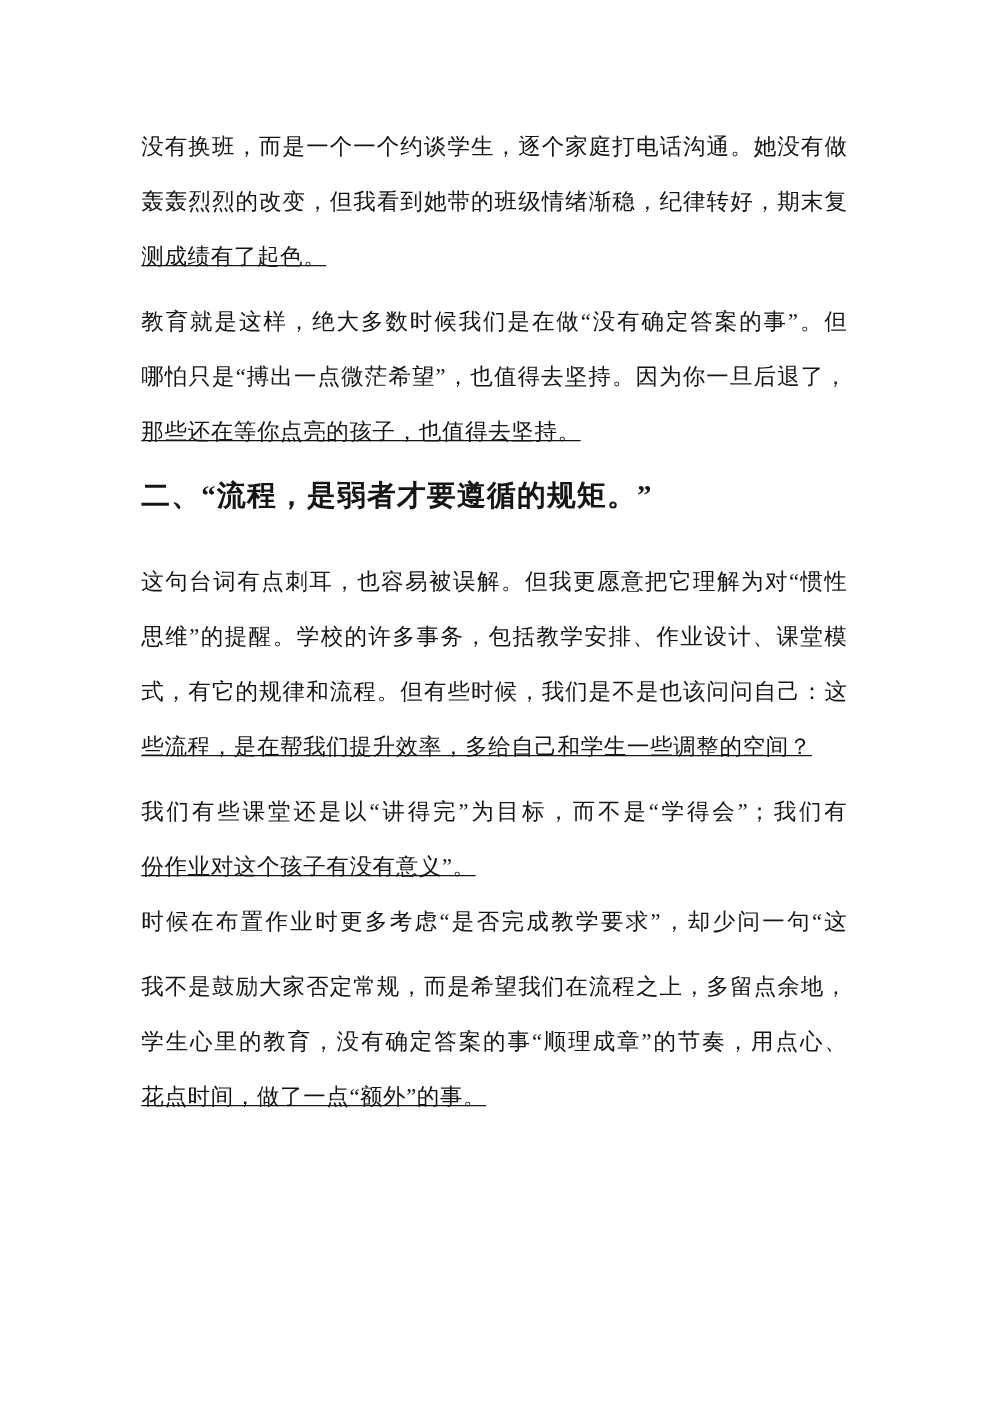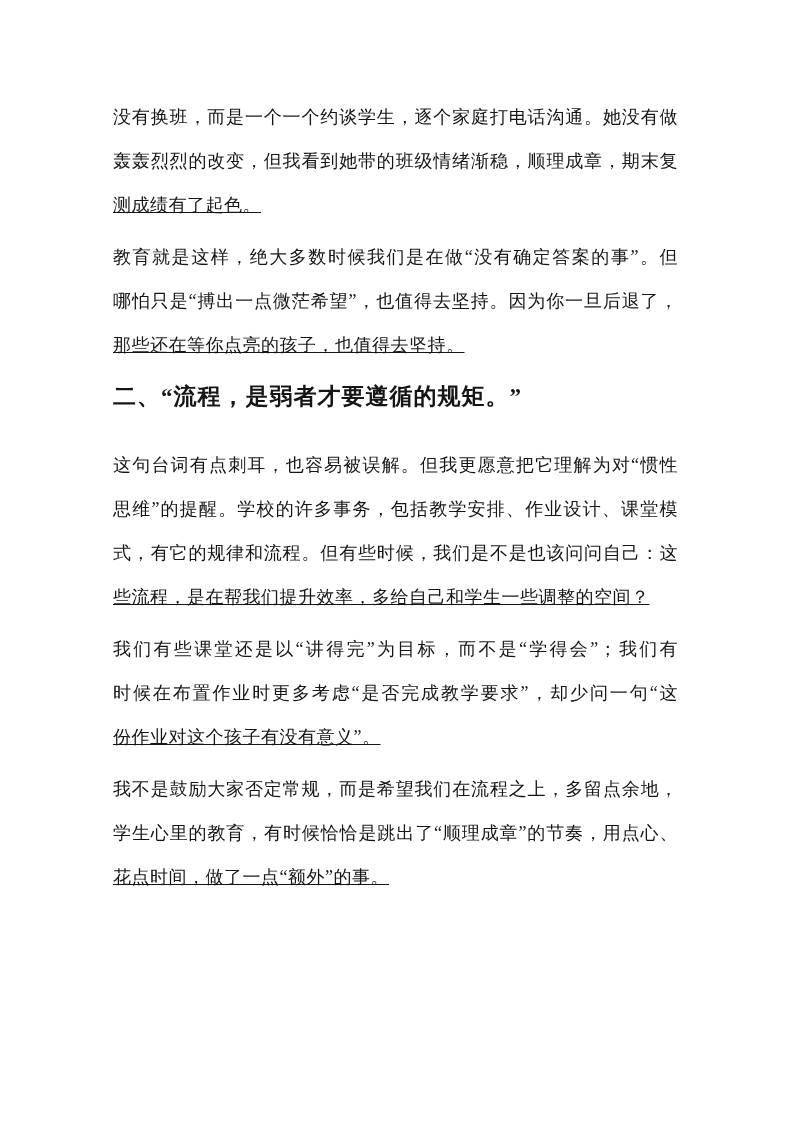--- a/index.html
+++ b/index.html
@@ -47,39 +47,39 @@
     white-space: nowrap;
   }
 </style>
 </head>
 <body>
 
 <div class="page">
   <div class="content" id="doc-content" style="color: rgb(21, 21, 21);">
       <div class="paragraph">
         <div class="line">没有换班，而是一个一个约谈学生，逐个家庭打电话沟通。她没有做</div>
-        <div class="line">轰轰烈烈的改变，但我看到她带的班级情绪渐稳，顺理成章，期末复</div>
+        <div class="line">轰轰烈烈的改变，但我看到她带的班级情绪渐稳，纪律转好，期末复</div>
         <div class="line last">测成绩有了起色。</div>
       </div>
       <div class="paragraph">
         <div class="line">教育就是这样，绝大多数时候我们是在做“没有确定答案的事”。但</div>
         <div class="line">哪怕只是“搏出一点微茫希望”，也值得去坚持。因为你一旦后退了，</div>
         <div class="line last">那些还在等你点亮的孩子，也值得去坚持。</div>
       </div>
       <h2 class="heading">二、“流程，是弱者才要遵循的规矩。”</h2>
       <div class="paragraph">
         <div class="line">这句台词有点刺耳，也容易被误解。但我更愿意把它理解为对“惯性</div>
         <div class="line">思维”的提醒。学校的许多事务，包括教学安排、作业设计、课堂模</div>
         <div class="line">式，有它的规律和流程。但有些时候，我们是不是也该问问自己：这</div>
         <div class="line last">些流程，是在帮我们提升效率，多给自己和学生一些调整的空间？</div>
       </div>
       <div class="paragraph">
         <div class="line">我们有些课堂还是以“讲得完”为目标，而不是“学得会”；我们有</div>
+        <div class="line last">份作业对这个孩子有没有意义”。</div>
         <div class="line">时候在布置作业时更多考虑“是否完成教学要求”，却少问一句“这</div>
-        <div class="line last">份作业对这个孩子有没有意义”。</div>
       </div>
       <div class="paragraph">
         <div class="line">我不是鼓励大家否定常规，而是希望我们在流程之上，多留点余地，</div>
-        <div class="line">学生心里的教育，有时候恰恰是跳出了“顺理成章”的节奏，用点心、</div>
+        <div class="line">学生心里的教育，没有确定答案的事“顺理成章”的节奏，用点心、</div>
         <div class="line last">花点时间，做了一点“额外”的事。</div>
       </div>
     </div>
 </div>
 
 </body></html>

